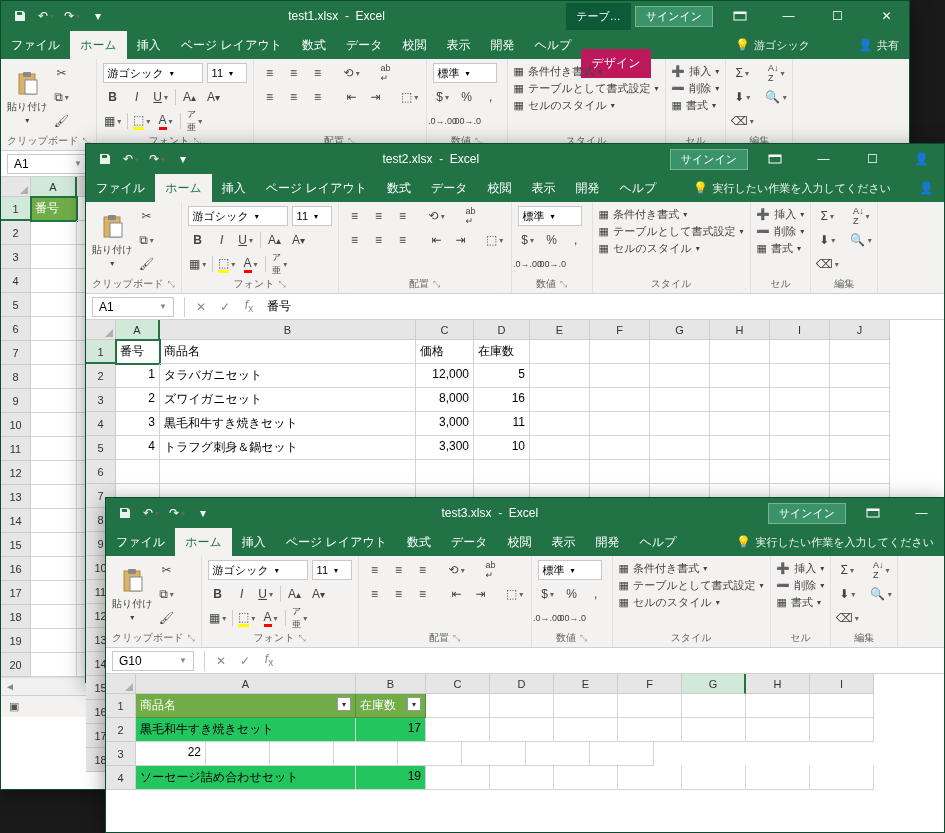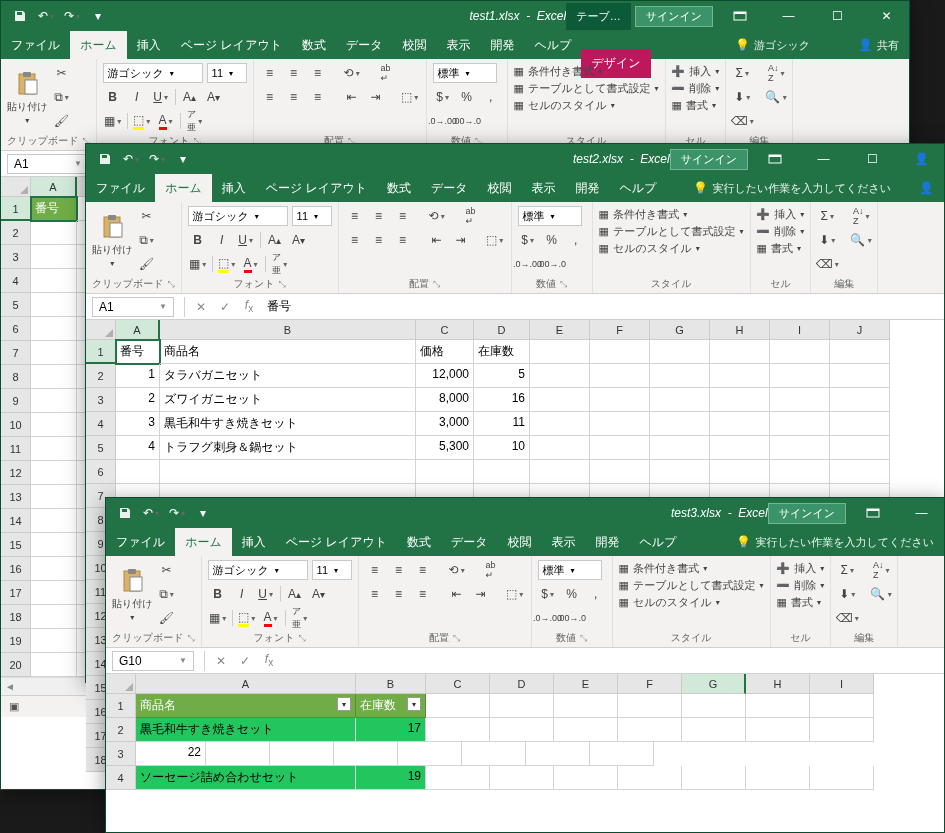--- a/index.html
+++ b/index.html
@@ -1,20 +1,20 @@
 <!DOCTYPE html>
 <html><head>
 <meta charset="utf-8">
 <style>
   * { box-sizing: border-box; margin: 0; padding: 0; font-family: "游ゴシック", "Yu Gothic", "Meiryo", sans-serif; }
   body { background: #1a1a1a; width: 945px; height: 833px; position: relative; overflow: hidden; }
   .excel-window { position: absolute; background: #fff; box-shadow: 0 4px 20px rgba(0,0,0,0.4); border: 1px solid #0a4d2e; }
   .titlebar { background: #217346; color: #fff; height: 30px; display: flex; align-items: center; font-size: 12px; }
   .titlebar-left { display: flex; align-items: center; gap: 8px; padding-left: 10px; flex: 0 0 auto; }
-  .titlebar-center { flex: 1; text-align: right; font-style: italic; }
+  .titlebar-center { flex: 1; text-align: center; }
   .titlebar-right { display: flex; align-items: center; gap: 4px; }
   .title-icon { width: 18px; height: 18px; display: inline-flex; align-items: center; justify-content: center; color: #fff; }
   .winctl { width: 45px; height: 30px; display: inline-flex; align-items: center; justify-content: center; }
   .sign-in { background: #3b9469; padding: 2px 10px; font-size: 11px; border: 1px solid rgba(255,255,255,0.3); }
   .extra-tab { background: #0d5a38; padding: 6px 10px; font-size: 11px; }
   .menubar { background: #217346; display: flex; align-items: center; height: 28px; font-size: 12px; color: #fff; }
   .menu-item { padding: 6px 10px; cursor: pointer; }
   .menu-item.active { background: #f3f2f1; color: #217346; }
   .menu-right { margin-left: auto; display: flex; align-items: center; gap: 4px; padding-right: 10px; }
   .search-hint { font-size: 11px; opacity: 0.9; }
@@ -728,21 +728,21 @@
             <div class="cell" style="width:60px"></div>
             <div class="cell" style="width:60px"></div>
             <div class="cell" style="width:60px"></div>
             <div class="cell" style="width:60px"></div>
             <div class="cell" style="width:60px"></div>
             <div class="cell" style="width:60px"></div>
           </div>
           <div class="crow">
             <div class="cell num" style="width:44px">4</div>
             <div class="cell" style="width:256px">トラフグ刺身＆鍋セット</div>
-            <div class="cell num" style="width:58px">5,300</div>
+            <div class="cell num" style="width:58px">3,300</div>
             <div class="cell num" style="width:56px">10</div>
             <div class="cell" style="width:60px"></div>
             <div class="cell" style="width:60px"></div>
             <div class="cell" style="width:60px"></div>
             <div class="cell" style="width:60px"></div>
             <div class="cell" style="width:60px"></div>
             <div class="cell" style="width:60px"></div>
           </div>
           <div class="crow">
             <div class="cell" style="width:44px"></div>

